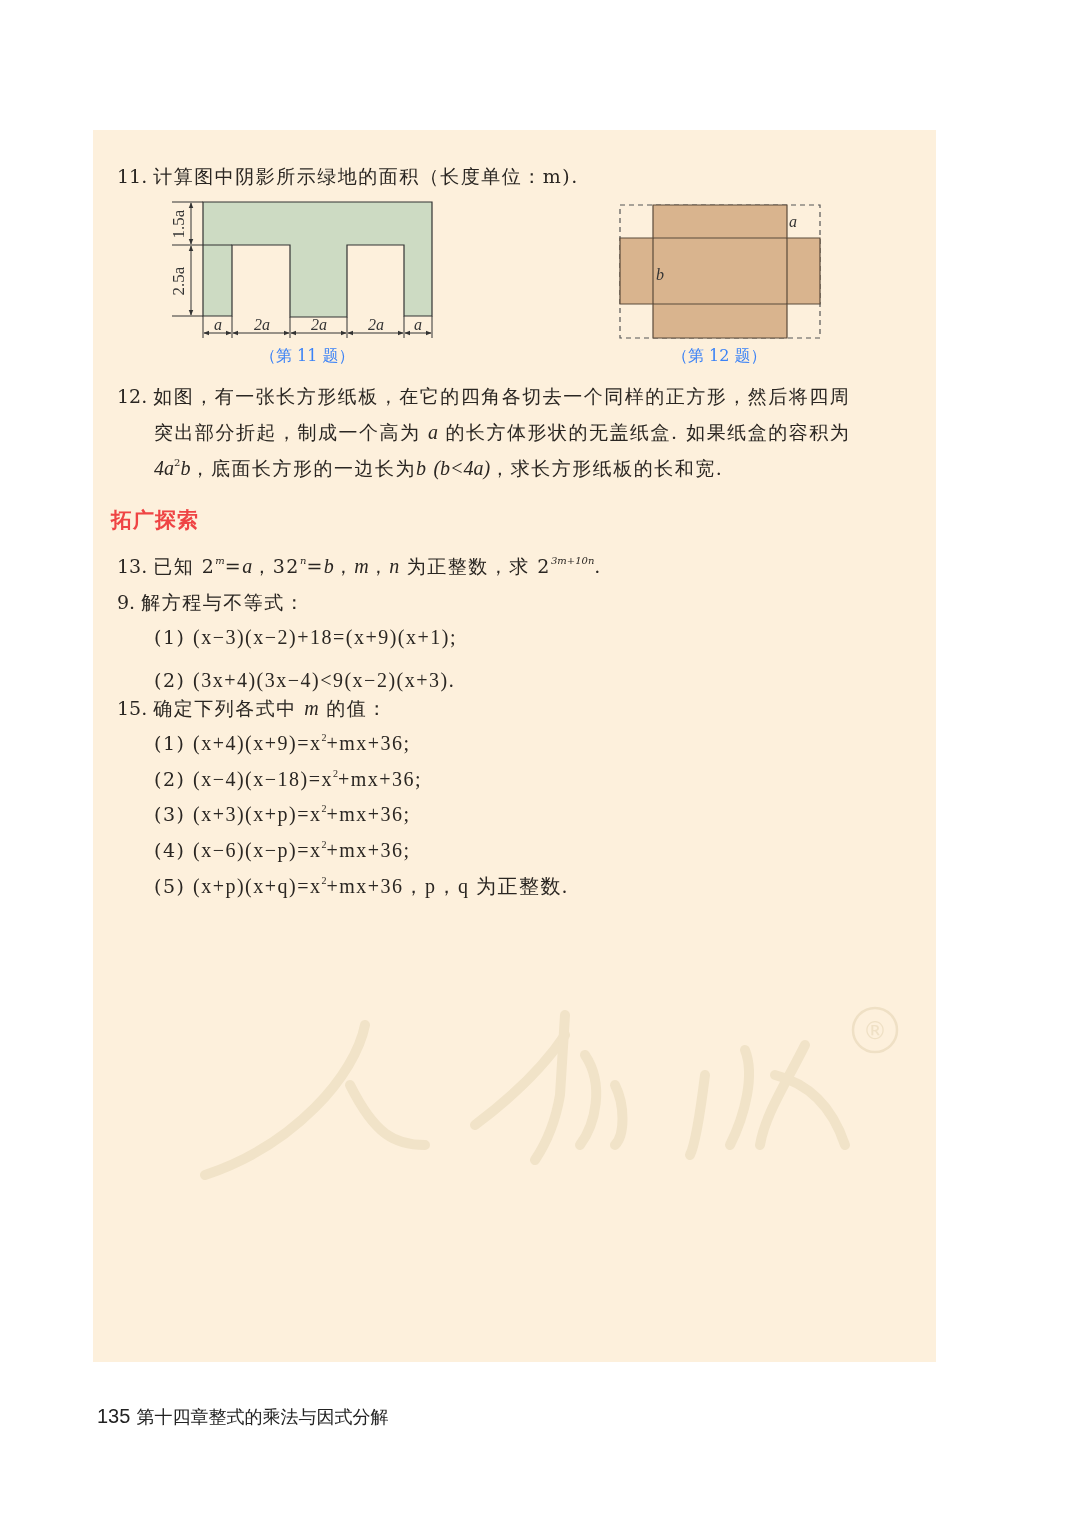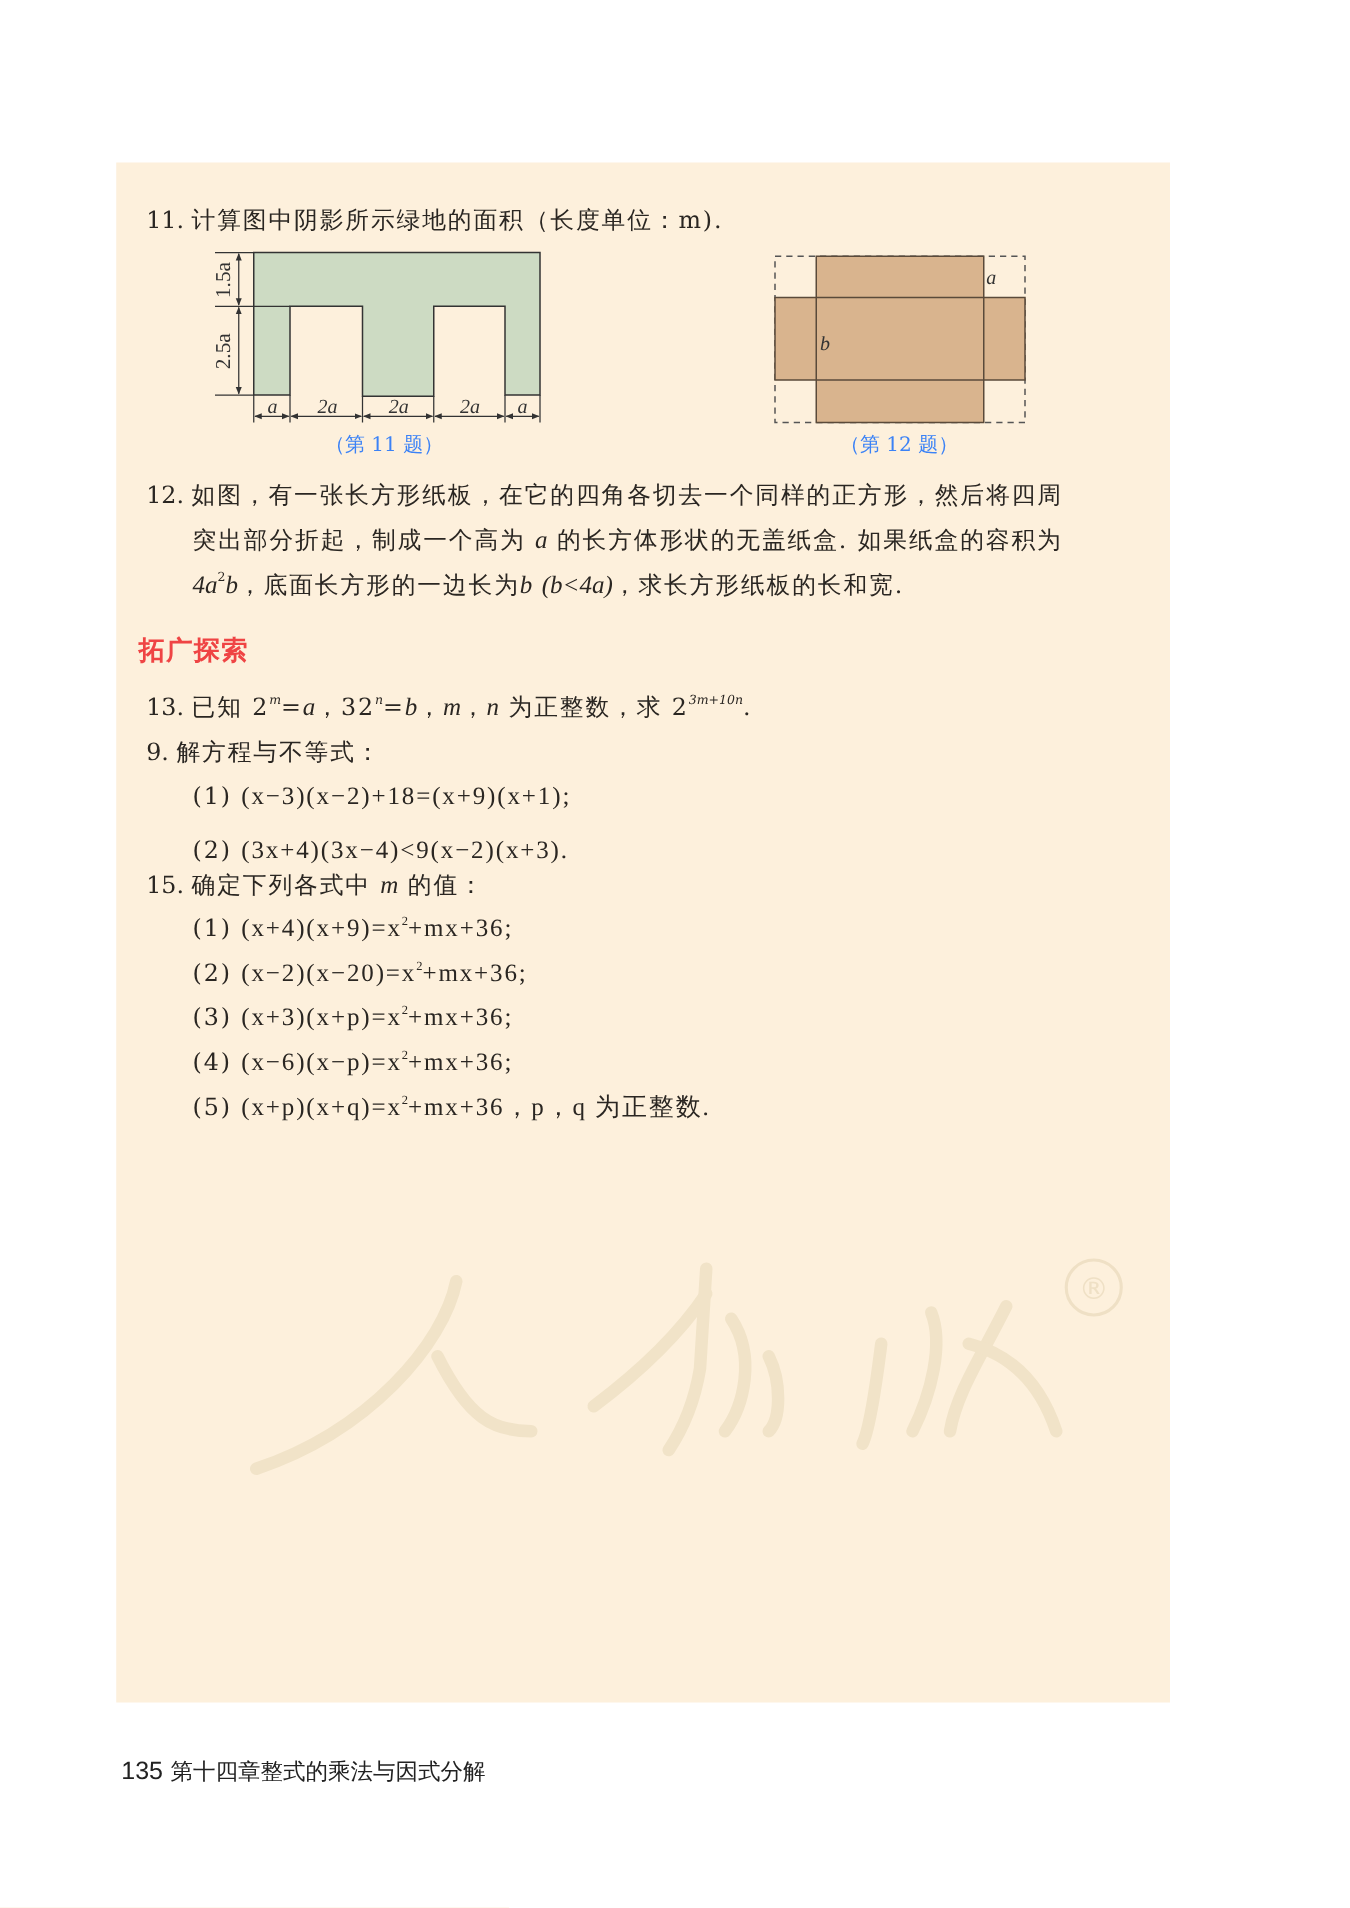--- a/index.html
+++ b/index.html
@@ -126,21 +126,21 @@
 
 <div class="line" style="left:117px; top:696px;">
   <span class="num">15.</span><span>确定下列各式中</span>
   <i class="v">m</i>
   <span>的值：</span>
 </div>
 <div class="line" style="left:154px; top:731px;">
   <span>(1)</span>&nbsp;<span style="font-family:'Liberation Serif',serif; font-size:20px;"><span>(x+4)(x+9)=x</span><sup>2</sup><span>+mx+36;</span></span>
 </div>
 <div class="line" style="left:154px; top:767px;">
-  <span>(2)</span>&nbsp;<span style="font-family:'Liberation Serif',serif; font-size:20px;"><span>(x−2)(x−20)=x</span><sup>2</sup><span>+mx+36;</span></span>
+  <span>(2)</span>&nbsp;<span style="font-family:'Liberation Serif',serif; font-size:20px;"><span>(x−4)(x−18)=x</span><sup>2</sup><span>+mx+36;</span></span>
 </div>
 <div class="line" style="left:154px; top:802px;">
   <span>(3)</span>&nbsp;<span style="font-family:'Liberation Serif',serif; font-size:20px;"><span>(x+3)(x+p)=x</span><sup>2</sup><span>+mx+36;</span></span>
 </div>
 <div class="line" style="left:154px; top:838px;">
   <span>(4)</span>&nbsp;<span style="font-family:'Liberation Serif',serif; font-size:20px;"><span>(x−6)(x−p)=x</span><sup>2</sup><span>+mx+36;</span></span>
 </div>
 <div class="line" style="left:154px; top:874px;text-align:right;">
   <span>(5)</span>&nbsp;<span style="font-family:'Liberation Serif',serif; font-size:20px;"><span>(x+p)(x+q)=x</span><sup>2</sup><span>+mx+36，p，q 为正整数.</span></span>
 </div>

